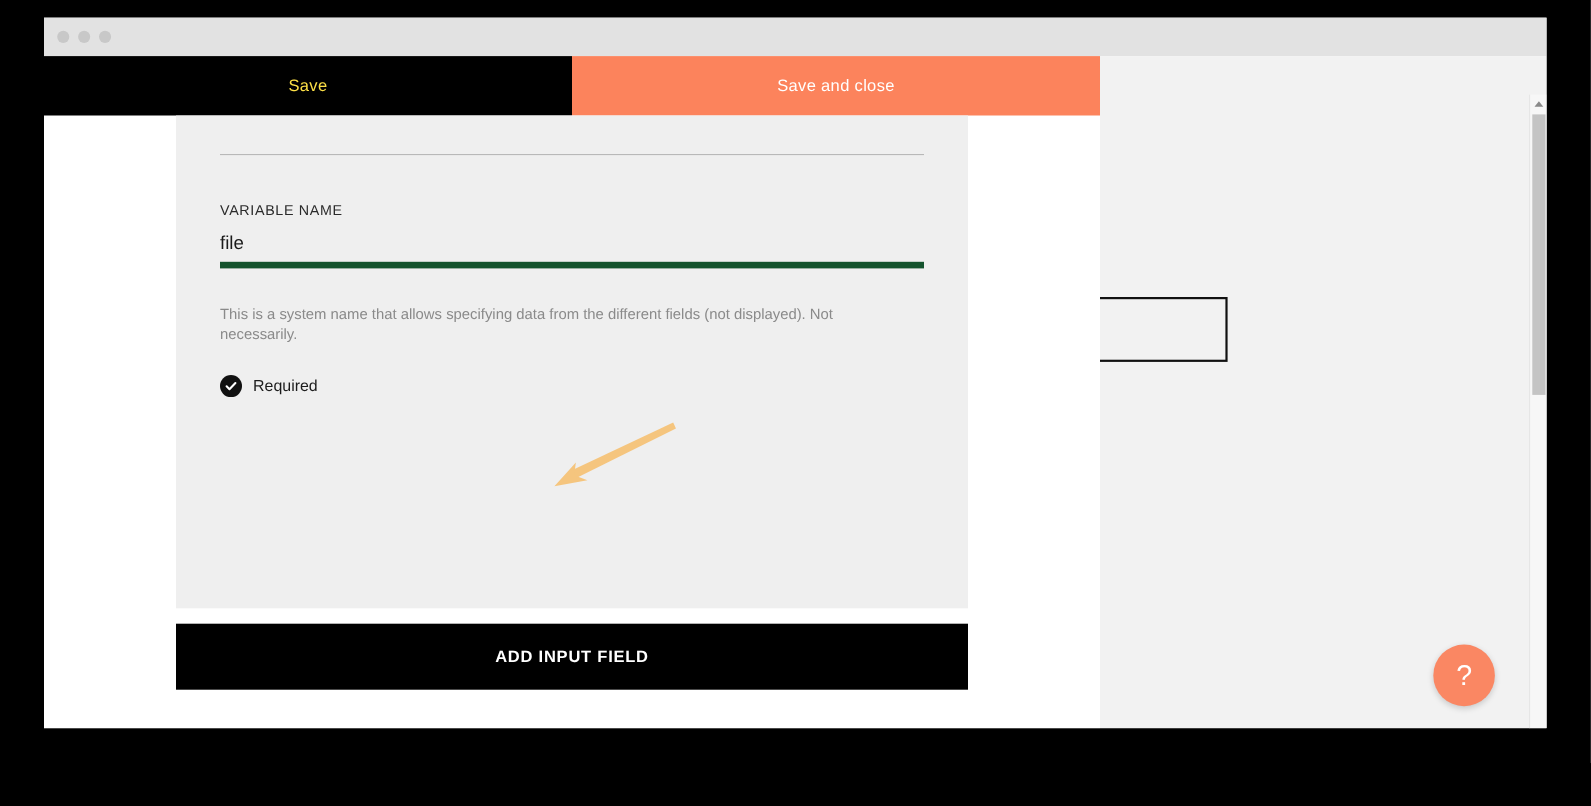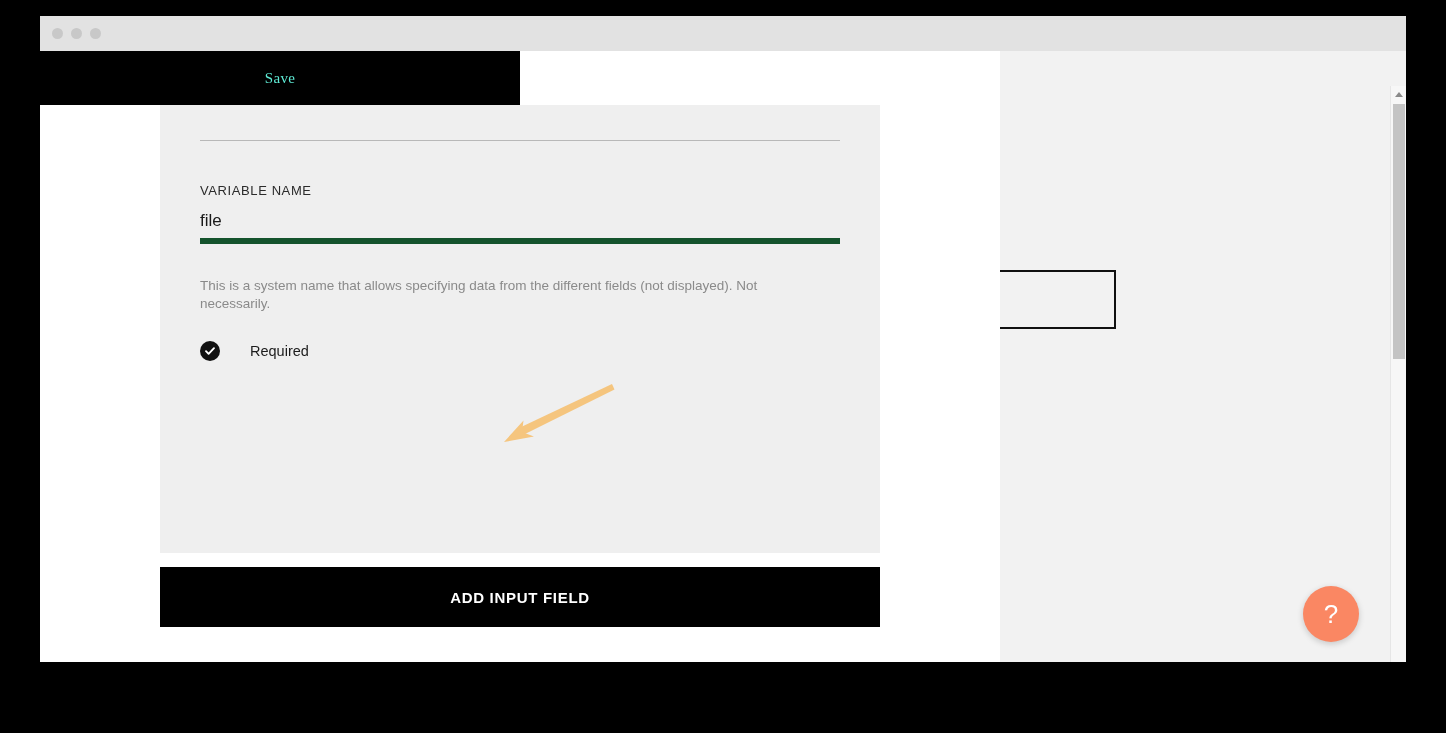--- a/index.html
+++ b/index.html
@@ -101,29 +101,29 @@
     position: absolute;
     left: 0;
     top: 0;
     width: 960px;
     height: 54px;
     display: flex;
   }
   #btn-save {
     flex: 0 0 480px;
     background: #000000;
-    color: #5eead4;
+    color: #fde047;
     font-size: 15px;
     letter-spacing: 0.3px;
     display: flex;
     align-items: center;
     justify-content: center;
     cursor: pointer;
     border: none;
-    font-family: Liberation Serif, serif;
+    font-family: Liberation Sans, sans-serif;
   }
   #btn-save-close {
     flex: 0 0 480px;
     background: #fc835c;
     color: #ffffff;
     font-size: 15px;
     letter-spacing: 0.3px;
     display: flex;
     align-items: center;
     justify-content: center;
@@ -186,21 +186,21 @@
     line-height: 18px;
     color: #8a8a8a;
     margin-top: 20px;
   }
 
   .checkrow {
     position: absolute;
     left: 40px;
     display: flex;
     align-items: center;
-    gap: 30px;
+    gap: 10px;
     cursor: pointer;
   }
   #checkrow-required { top: 236px; }
   #checkrow-multiple { top: 320px; }
 
   .check-box {
     width: 20px;
     height: 20px;
     border-radius: 50%;
     background: #111111;
@@ -318,20 +318,21 @@
   <div id="viewport">
 
     <div id="bg-rule-2"></div>
     <div id="bg-rule"></div>
     <div id="bg-card"></div>
 
     <div id="modal">
 
       <div id="modal-actions">
         <button id="btn-save">Save</button>
+        <button id="btn-save-close">Save and close</button>
       </div>
 
       <div id="field-panel">
 
         <div id="panel-divider"></div>
 
         <div class="field-label">VARIABLE NAME</div>
 
         <input id="variable-name-input" type="text" value="file" style="">
 

